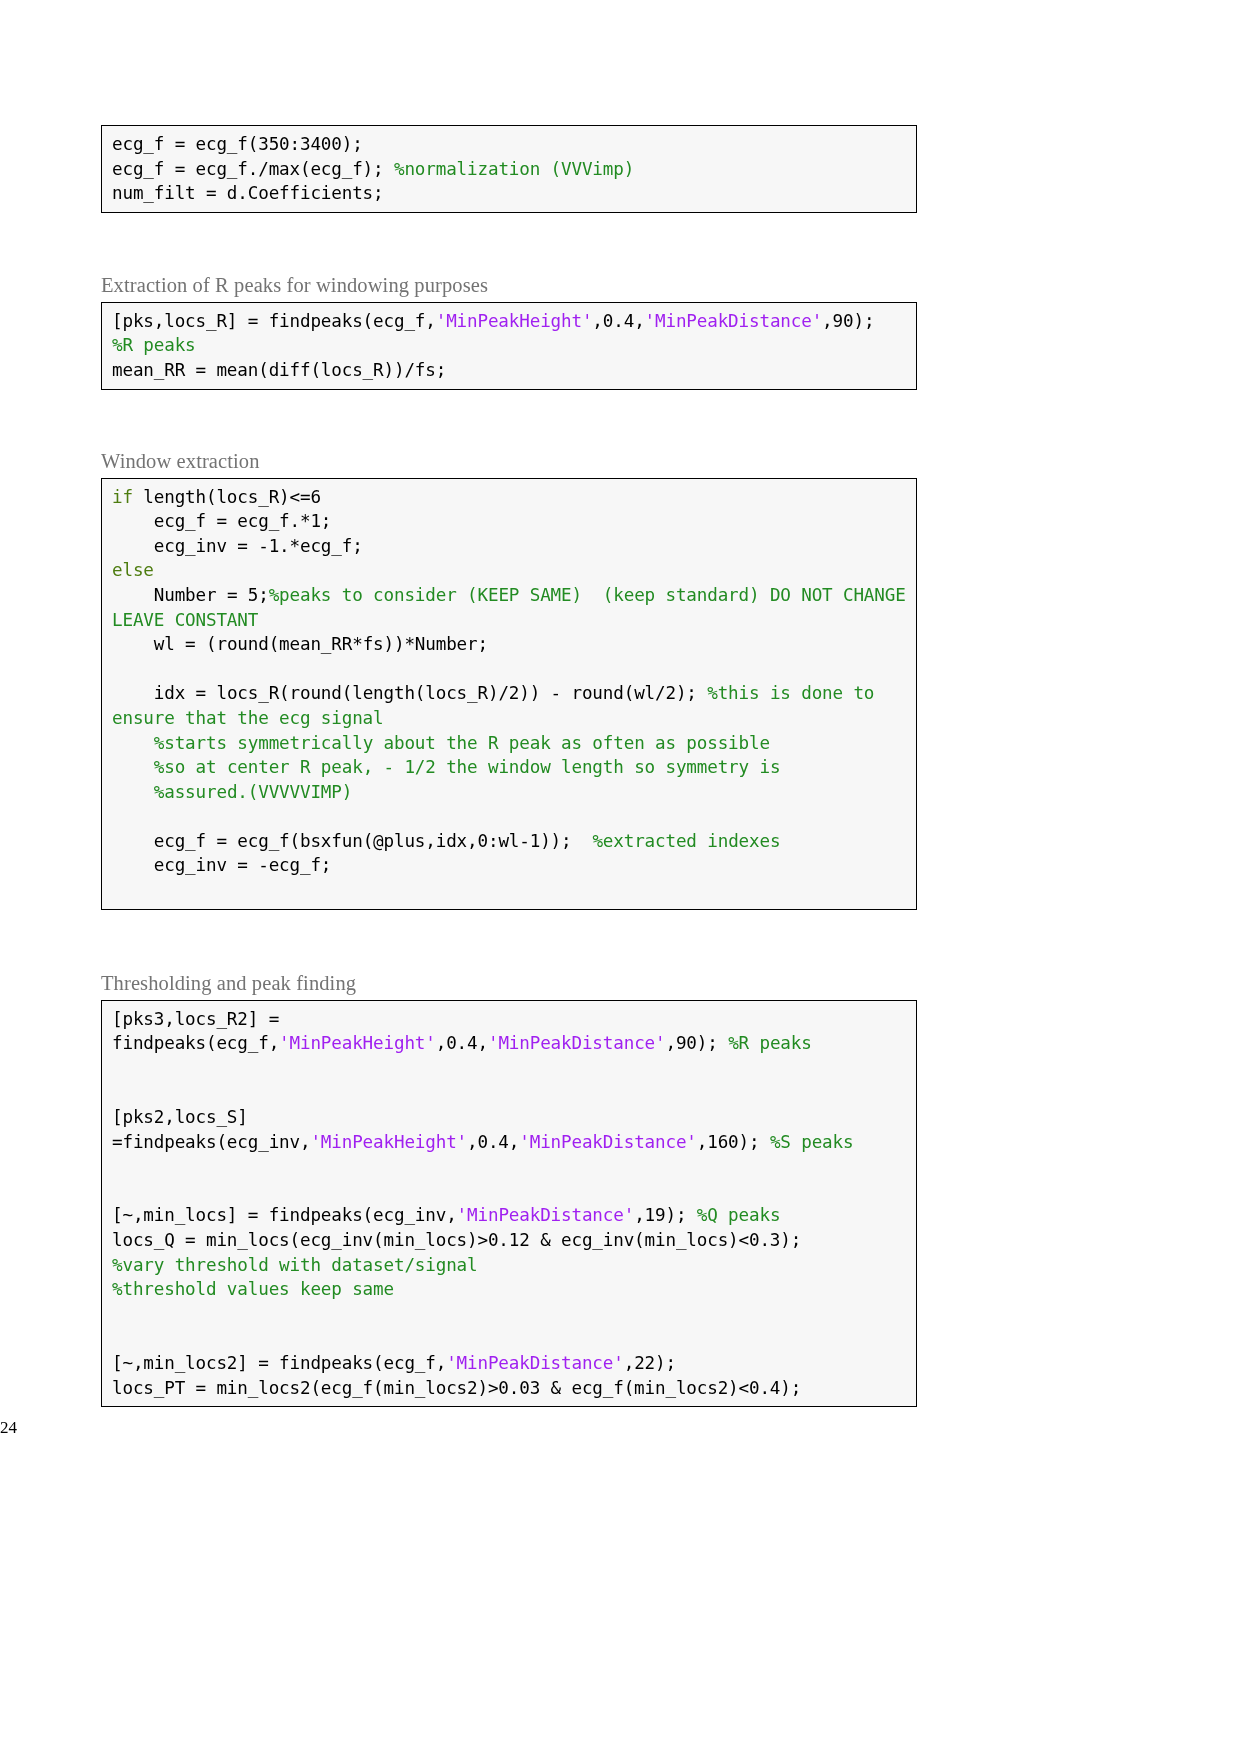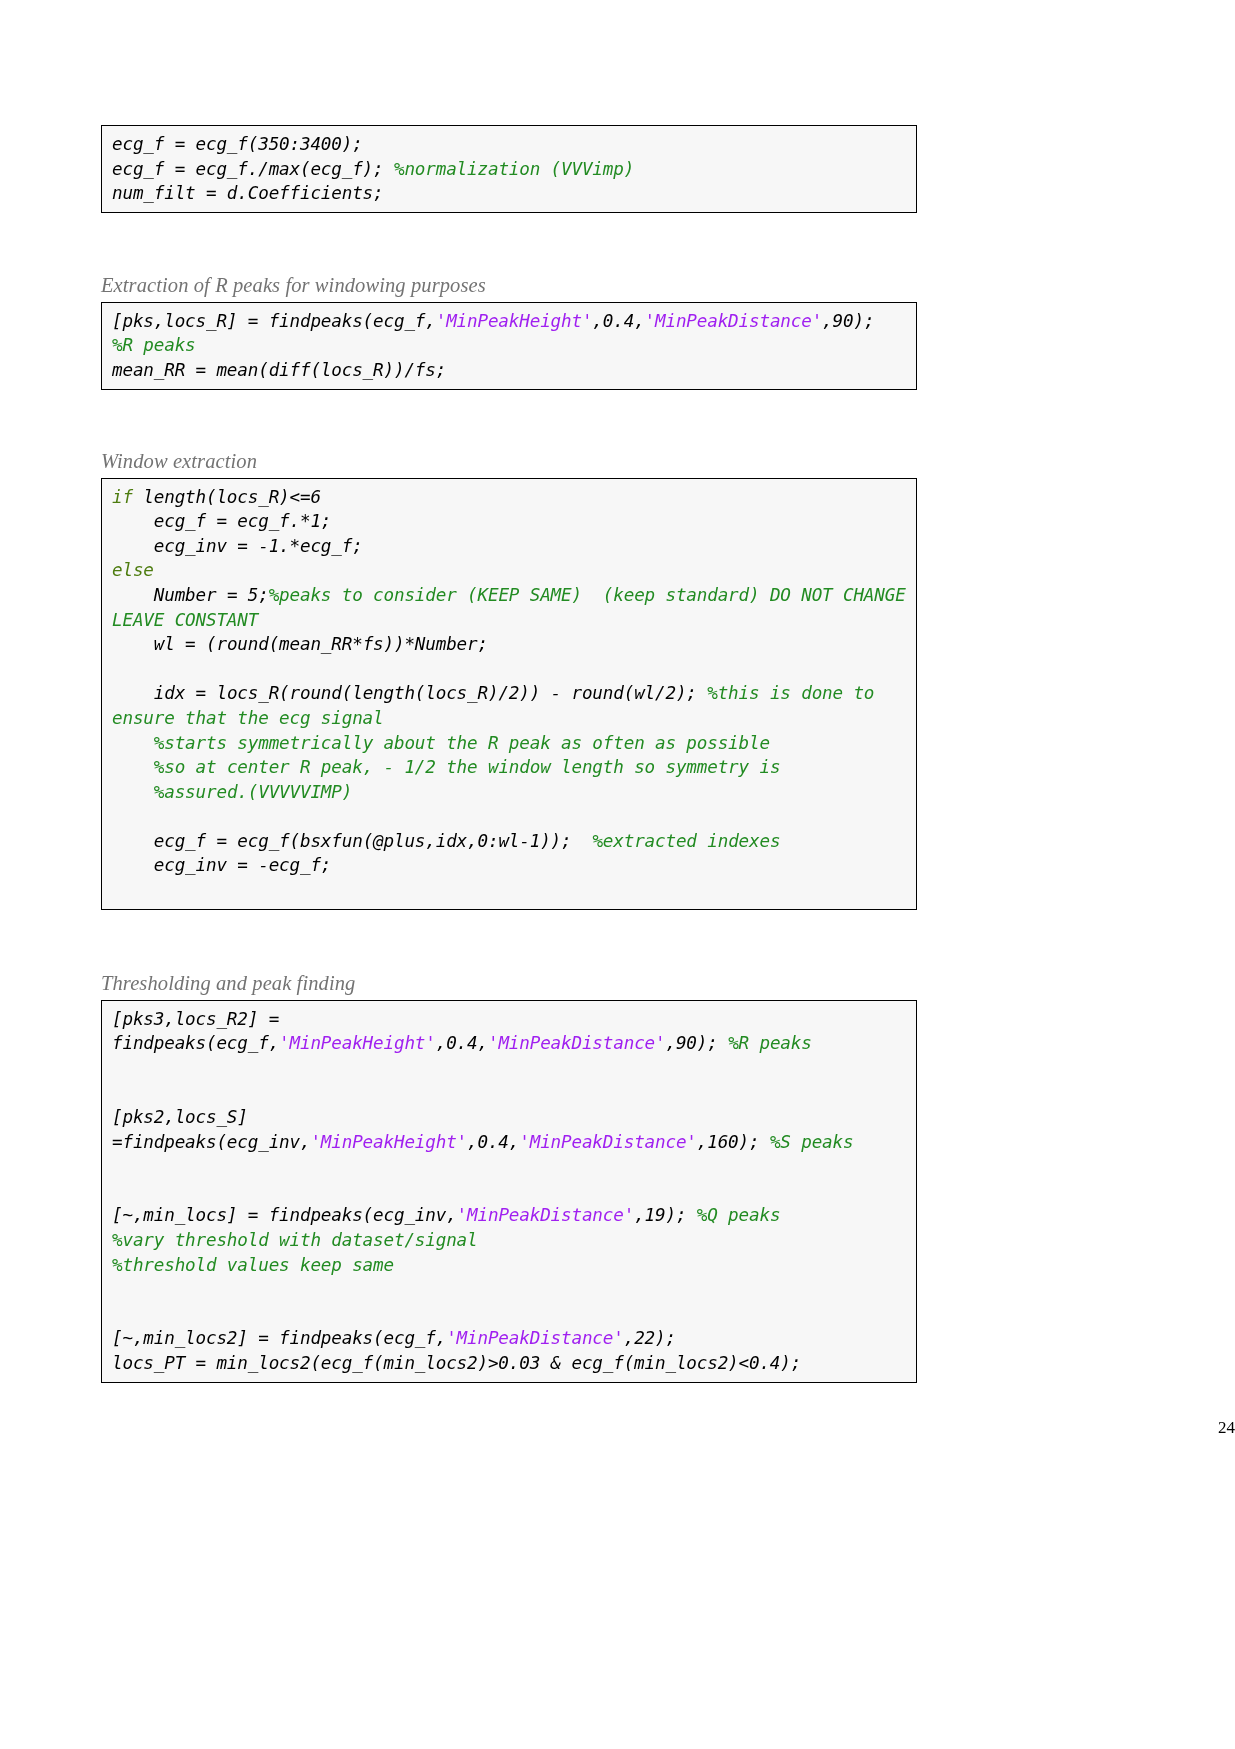--- a/index.html
+++ b/index.html
@@ -20,21 +20,20 @@
     width: 1235px;
     height: 1749px;
     background: #fff;
     overflow: hidden;
   }
   .content {
     position: absolute;
     left: 101px;
     top: 125px;
     width: 816px;
-    font-style: italic;
   }
 
   
   .heading {
     font-family: "Liberation Serif", serif;
     font-size: 20.5px;
     line-height: 26px;
     color: #737373;
     margin: 0 0 4px 0;
     letter-spacing: 0.1px;
@@ -75,21 +74,21 @@
   .gap-a { height: 59px; }
   .gap-b { height: 58px; }
   .gap-c { height: 60px; }
 
   
   .page-number {
     position: absolute;
     top: 1418px;
     left: 0;
     width: 1235px;
-    text-align: right;
+    text-align: left;
     font-family: "Liberation Serif", serif;
     font-size: 17px;
     color: #000000;
   }
 </style>
 </head>
 <body>
 
 <div class="page">
   <div class="content">
@@ -136,20 +135,21 @@
         <div class="lines">
           <div class="code-line"><span class="tok-plain">[pks3,locs_R2] =</span></div>
           <div class="code-line"><span class="tok-plain">findpeaks(ecg_f,</span><span class="tok-str">'MinPeakHeight'</span><span class="tok-plain">,0.4,</span><span class="tok-str">'MinPeakDistance'</span><span class="tok-plain">,90); </span><span class="tok-com">%R peaks</span></div>
           <div class="code-line blank"></div>
           <div class="code-line blank"></div>
           <div class="code-line"><span class="tok-plain">[pks2,locs_S]</span></div>
           <div class="code-line"><span class="tok-plain">=findpeaks(ecg_inv,</span><span class="tok-str">'MinPeakHeight'</span><span class="tok-plain">,0.4,</span><span class="tok-str">'MinPeakDistance'</span><span class="tok-plain">,160); </span><span class="tok-com">%S peaks</span></div>
           <div class="code-line blank"></div>
           <div class="code-line blank"></div>
           <div class="code-line"><span class="tok-plain">[~,min_locs] = findpeaks(ecg_inv,</span><span class="tok-str">'MinPeakDistance'</span><span class="tok-plain">,19); </span><span class="tok-com">%Q peaks</span></div>
+          <div class="code-line"><span class="tok-plain">locs_Q = min_locs(ecg_inv(min_locs)&gt;0.12 &amp; ecg_inv(min_locs)&lt;0.3);</span></div>
           <div class="code-line"><span class="tok-com">%vary threshold with dataset/signal</span></div>
           <div class="code-line"><span class="tok-com">%threshold values keep same</span></div>
           <div class="code-line blank"></div>
           <div class="code-line blank"></div>
           <div class="code-line"><span class="tok-plain">[~,min_locs2] = findpeaks(ecg_f,</span><span class="tok-str">'MinPeakDistance'</span><span class="tok-plain">,22);</span></div>
           <div class="code-line"><span class="tok-plain">locs_PT = min_locs2(ecg_f(min_locs2)&gt;0.03 &amp; ecg_f(min_locs2)&lt;0.4);</span></div>
         </div>
       </div>
     </div>
   <div class="page-number">24</div>

